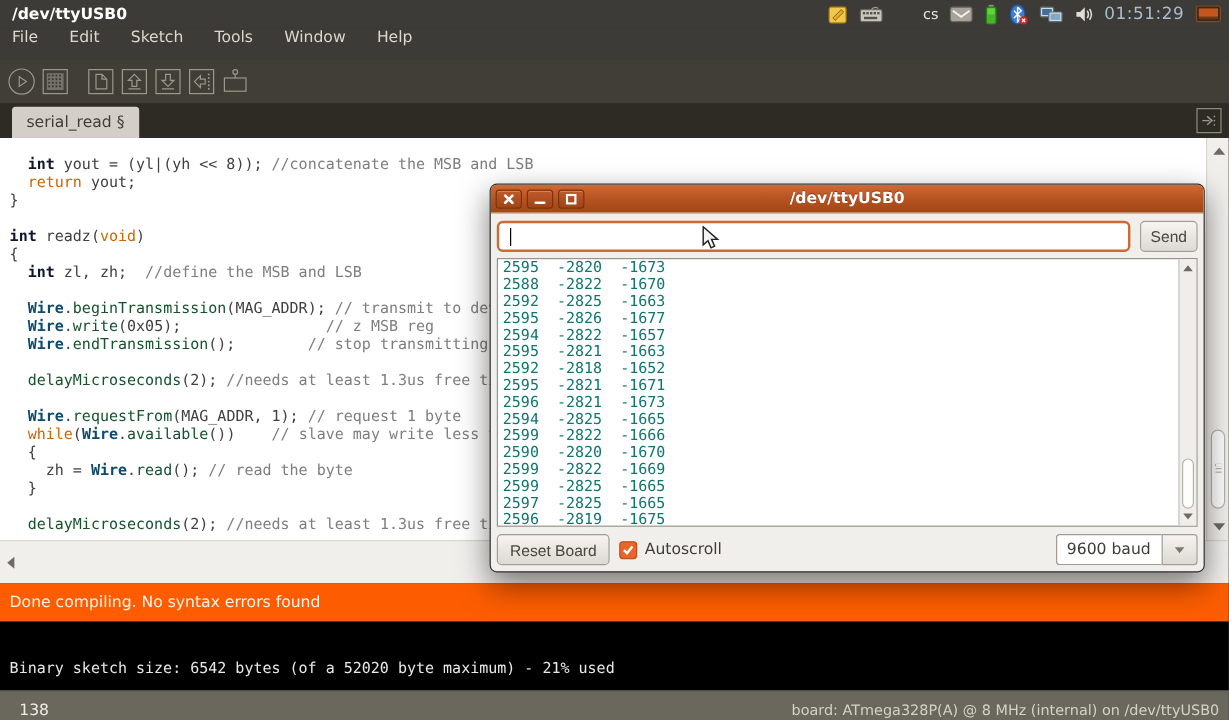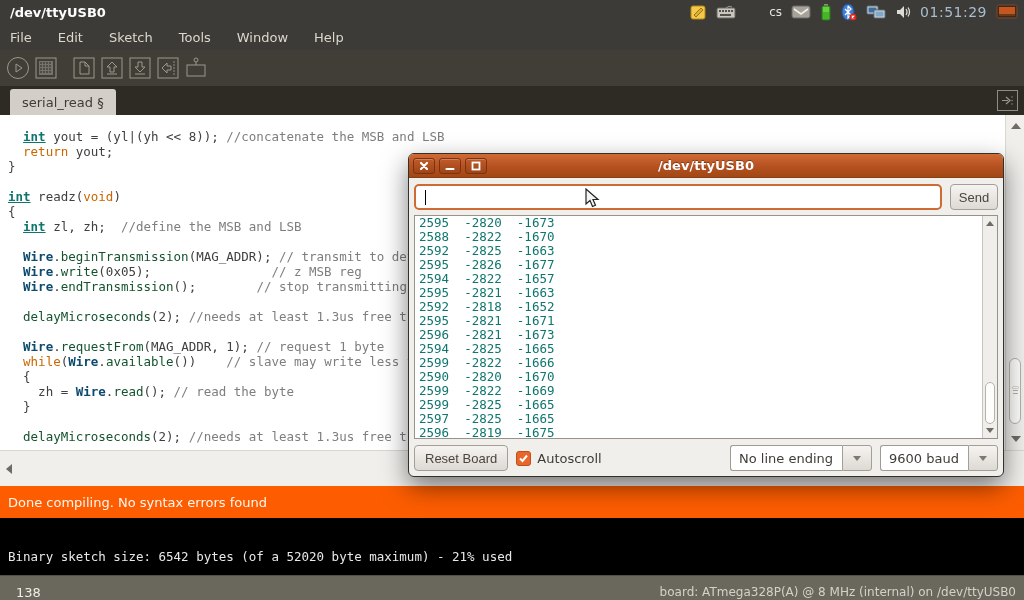--- a/index.html
+++ b/index.html
@@ -11,21 +11,21 @@
   .top-panel { position:absolute; left:0; top:0; width:1024px; height:24px; background:#3C3B37;
     display:flex; align-items:center; padding:0 6px; }
   .win-title { color:#FFFFFF; font-weight:bold; font-size:13px; padding-left:4px; }
   .tray { margin-left:auto; display:flex; align-items:center; gap:9px; }
   .tray svg { display:block; }
   .layout-label { color:#E8E6DF; font-size:12px;margin-left:24px; }
   .clock { color:#A9BDD1; font-size:14px; letter-spacing:.5px; }
 
   
   .menubar { position:absolute; left:0; top:24px; width:1024px; height:26px; background:#3C3B37;
-    display:flex; align-items:center; gap:26px; padding:0 10px; }
+    display:flex; gap:26px; padding:0 10px; }
   .menu-item { color:#DCD8CD; font-size:13px; cursor:default; }
 
   
   .toolbar { position:absolute; left:0; top:50px; width:1024px; height:36px; background:#403E36;
     display:flex; align-items:center; padding:0 5px; }
   .tb-btn { width:26px; height:26px; display:flex; align-items:center; justify-content:center; margin-right:2px; }
   .sp10 { width:10px; }
   .tb-btn svg { display:block; }
 
   
@@ -35,21 +35,21 @@
   .tab-menu-btn { position:absolute; right:6px; top:4px; width:21px; height:21px; border:1px solid #8F8D7E;
     display:flex; align-items:center; justify-content:center; }
 
   
   .editor { position:absolute; left:0; top:115px; width:1005px; height:335px; background:#FFFFFF; overflow:hidden; }
   .code { font-family:"DejaVu Sans Mono", monospace; font-size:12.5px; line-height:15px;
     padding:14px 0 0 8px; white-space:pre; }
   .code-line { height:15px; }
   .tk-p { color:#404040; }
   .tk-c { color:#7E7E7E; }
-  .tk-k { color:#0f766e; font-weight:bold;text-decoration:underline; }
+  .tk-k { color:#0f172a; font-weight:bold; }
   .tk-w { color:#CC6600;margin-top:28px; }
   .tk-o { color:#0c4a6e; font-weight:bold; }
   .tk-f { color:#14532d; font-weight:normal; }
 
   
   .editor-vscroll { position:absolute; left:1005px; top:115px; width:19px; height:335px; background:#F1EFEC;
     border-left:1px solid #DAD6D0; }
   .editor-hscroll { position:absolute; left:0; top:450px; width:1024px; height:36px; background:#F1EFEC;
     border-top:1px solid #DAD6D0; }
   .arr { width:0; height:0; position:absolute; }
@@ -363,26 +363,20 @@
       <div class="sw-controls">
         <button class="btn">Reset Board</button>
         <div class="checkbox">
           <svg width="11" height="11" viewBox="0 0 11 11">
               <path d="M2 5.5 L4.5 8 L9 2.5" fill="none" stroke="#FFFFFF" stroke-width="2"></path>
             </svg>
         </div>
         <span class="cb-label">Autoscroll</span>
         <div class="spacer"></div>
         <div class="dropdown">
-          <div class="dd-field dd-lineending">No line ending</div>
-          <div class="dd-arrow-btn">
-              <div class="dd-tri"></div>
-            </div>
-        </div>
-        <div class="dropdown">
           <div class="dd-field dd-baud">9600 baud</div>
           <div class="dd-arrow-btn">
               <div class="dd-tri"></div>
             </div>
         </div>
       </div>
     </div>
     <div class="caret" style="left:16px; top:36px;"></div>
   </div>
 

